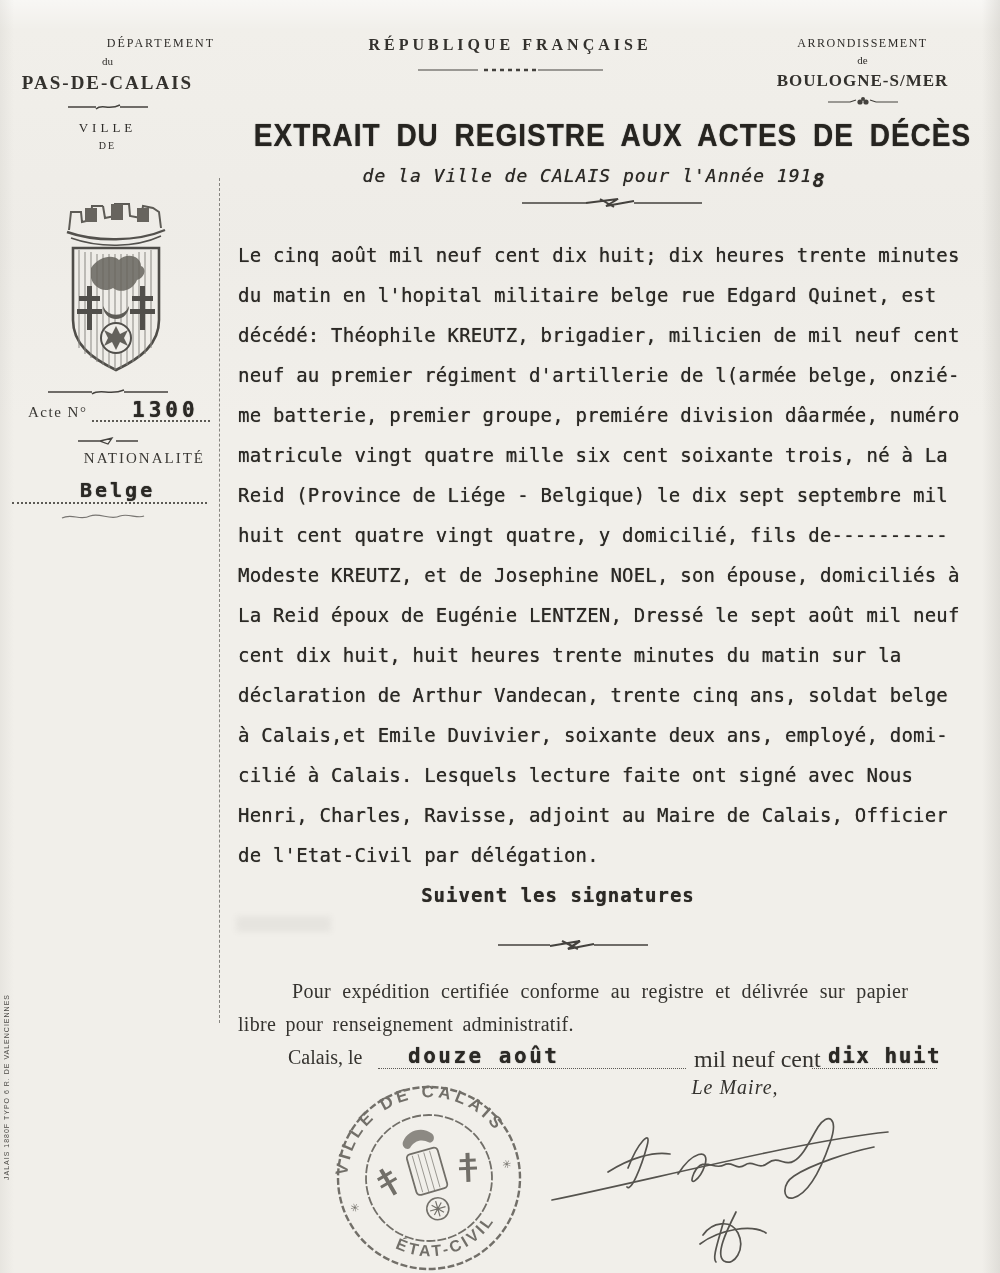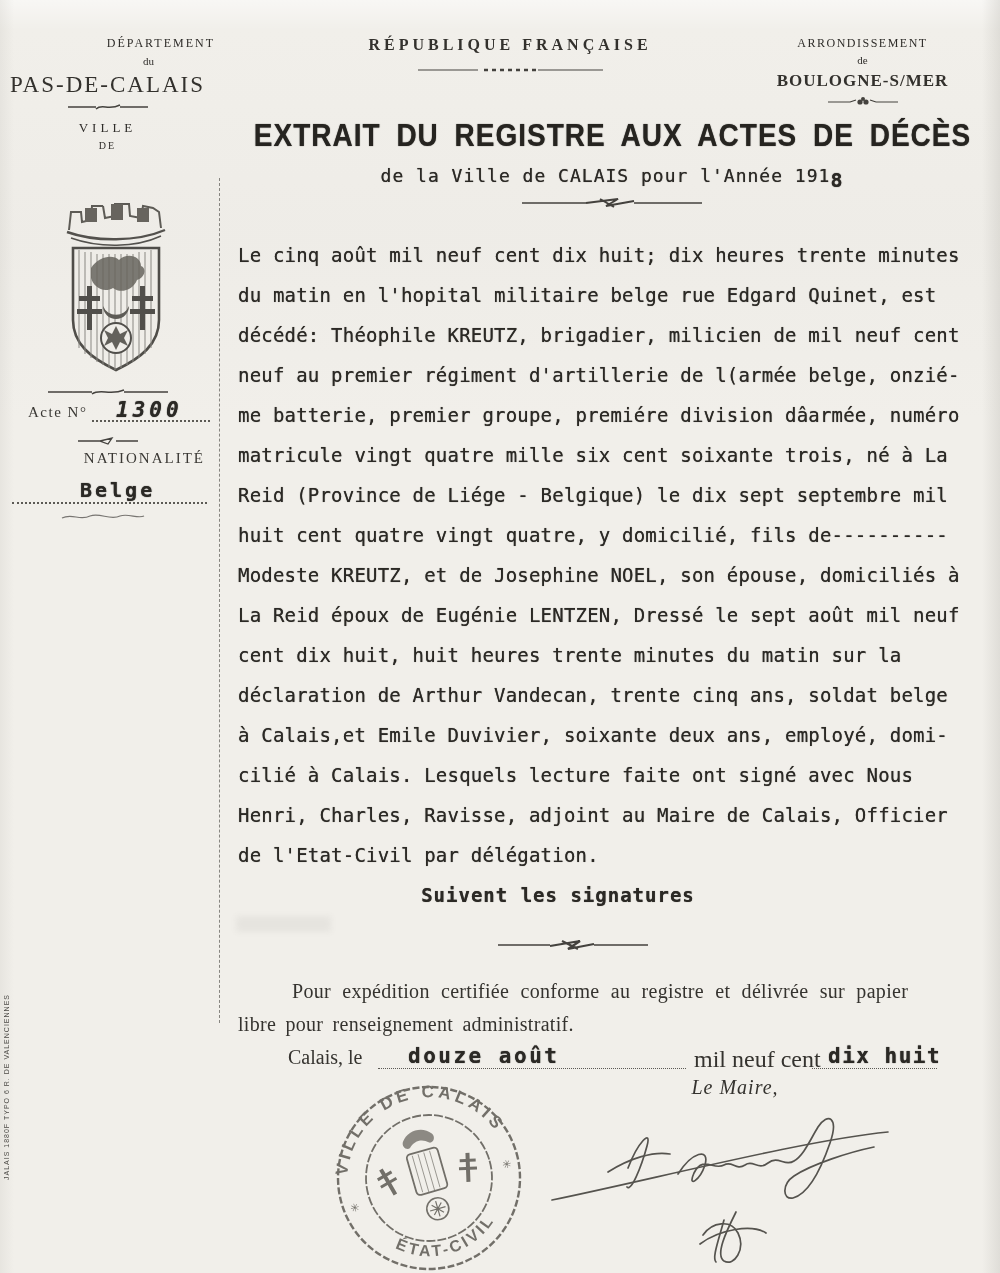--- a/index.html
+++ b/index.html
@@ -20,22 +20,22 @@
   .bodyline{height:40px;white-space:nowrap;font-size:19px;letter-spacing:.2px;}
   svg{display:block;}
   .ornament line,.ornament path{stroke:#44423e;fill:none;}
 </style>
 </head>
 <body>
 
 <div id="page">
 
   <div class="abs ctr serif" style="left:0;top:36px;width:215px;font-size:12px;letter-spacing:2px;text-align:right;">DÉPARTEMENT</div>
-  <div class="abs ctr serif" style="left:0;top:55px;width:215px;font-size:11px;padding-left:41px;">du</div>
-  <div class="abs ctr serif" style="left:0;top:72px;width:215px;font-size:23px;letter-spacing:2px;font-weight:normal;color:#33312d;">PAS-DE-CALAIS</div>
+  <div class="abs ctr serif" style="left:0;top:55px;width:215px;font-size:11px;">du</div>
+  <div class="abs ctr serif" style="left:0;top:72px;width:215px;font-size:19px;letter-spacing:2px;font-weight:bold;color:#33312d;">PAS-DE-CALAIS</div>
 
   <svg class="abs ornament" style="left:68px;top:102px;" width="80" height="10">
     <path d="M0,5 H28 M52,5 H80 M28,7 C34,1 40,9 52,3" stroke-width="1.5"></path>
   </svg>
 
   <div class="abs ctr serif" style="left:0;top:120px;width:215px;font-size:13px;letter-spacing:4px;">VILLE</div>
   <div class="abs ctr serif" style="left:0;top:140px;width:215px;font-size:10px;letter-spacing:2px;">DE</div>
 
   <svg class="abs" style="left:55px;top:198px;opacity:.88;" width="122" height="188" viewBox="0 0 122 188">
     <g stroke="#3e3c38" fill="none" stroke-width="1.6">
@@ -66,21 +66,21 @@
       <path d="M61,128 L65,136 L73,132 L69,140 L73,148 L65,144 L61,152 L57,144 L49,148 L53,140 L49,132 L57,136 Z" fill="#504e48" stroke="none"></path>
     </g>
   </svg>
 
   <svg class="abs ornament" style="left:48px;top:386px;" width="120" height="12">
     <path d="M0,6 H44 M76,6 H120 M44,8 C52,2 62,10 76,4" stroke-width="1.5"></path>
   </svg>
 
   <div class="abs serif" style="left:28px;top:404px;font-size:15px;letter-spacing:1.5px;color:#3a3834;">Acte N°</div>
   <div class="abs dotline" style="left:92px;top:420px;width:118px;"></div>
-  <div class="abs type typed-fill" style="left:116px;top:398px;font-size:21px;letter-spacing:4px;font-style:italic;">1300</div>
+  <div class="abs type typed-fill" style="left:132px;top:398px;font-size:21px;letter-spacing:4px;">1300</div>
 
   <svg class="abs ornament" style="left:78px;top:436px;" width="60" height="10">
     <path d="M0,5 H22 M38,5 H60 M22,5 L34,2 L30,8 Z" stroke-width="1.3"></path>
   </svg>
 
   <div class="abs ctr serif" style="left:10px;top:450px;width:195px;font-size:15px;letter-spacing:2px;color:#3a3834;text-align:right;">NATIONALITÉ</div>
   <div class="abs dotline" style="left:12px;top:502px;width:195px;"></div>
   <div class="abs type typed-fill" style="left:80px;top:478px;font-size:20px;letter-spacing:3px;">Belge</div>
 
   <svg class="abs ornament" style="left:58px;top:512px;" width="90" height="10">
@@ -101,21 +101,21 @@
   <div class="abs ctr serif" style="left:755px;top:54px;width:215px;font-size:11px;">de</div>
   <div class="abs ctr serif" style="left:755px;top:71px;width:215px;font-size:17px;font-weight:bold;letter-spacing:1px;color:#33312d;">BOULOGNE-S/MER</div>
   <svg class="abs ornament" style="left:828px;top:96px;" width="70" height="12">
     <path d="M0,6 H22 M48,6 H70 M22,6 L28,4 M48,6 L42,4" stroke-width="1.2"></path>
     <circle cx="32" cy="6" r="2.6" fill="#44423e" stroke="none"></circle>
     <circle cx="38" cy="6" r="2.6" fill="#44423e" stroke="none"></circle>
     <circle cx="35" cy="3" r="2" fill="#44423e" stroke="none"></circle>
   </svg>
 
   <div class="abs ctr sans" style="left:225px;top:120px;width:775px;font-size:28px;font-weight:bold;letter-spacing:1px;word-spacing:7px;color:#262420;transform:scaleY(1.12);text-shadow:0 0 1px rgba(38,36,32,.8);">EXTRAIT DU REGISTRE AUX ACTES DE DÉCÈS</div>
-  <div class="abs ctr" style="left:225px;top:163px;width:775px;font-size:18px;">
+  <div class="abs ctr" style="left:207px;top:163px;width:775px;font-size:18px;font-style:italic;">
     <span class="type" style="letter-spacing:1px;">de la Ville de CALAIS pour l'Année 191</span><span class="type typed-fill" style="position:relative;top:5px;font-size:20px;">8</span>
   </div>
   <svg class="abs ornament" style="left:522px;top:196px;" width="180" height="14">
     <path d="M0,7 H64 M112,7 H180" stroke-width="1.4"></path>
     <path d="M64,7 L96,3 L84,10 L112,5 M78,3 L92,11" stroke-width="2"></path>
   </svg>
 
   <div class="abs" style="left:238px;top:244px;width:762px;">
     <div class="bodyline type">Le cinq août mil neuf cent dix huit; dix heures trente minutes</div>
     <div class="bodyline type">du matin en l'hopital militaire belge rue Edgard Quinet, est</div>

